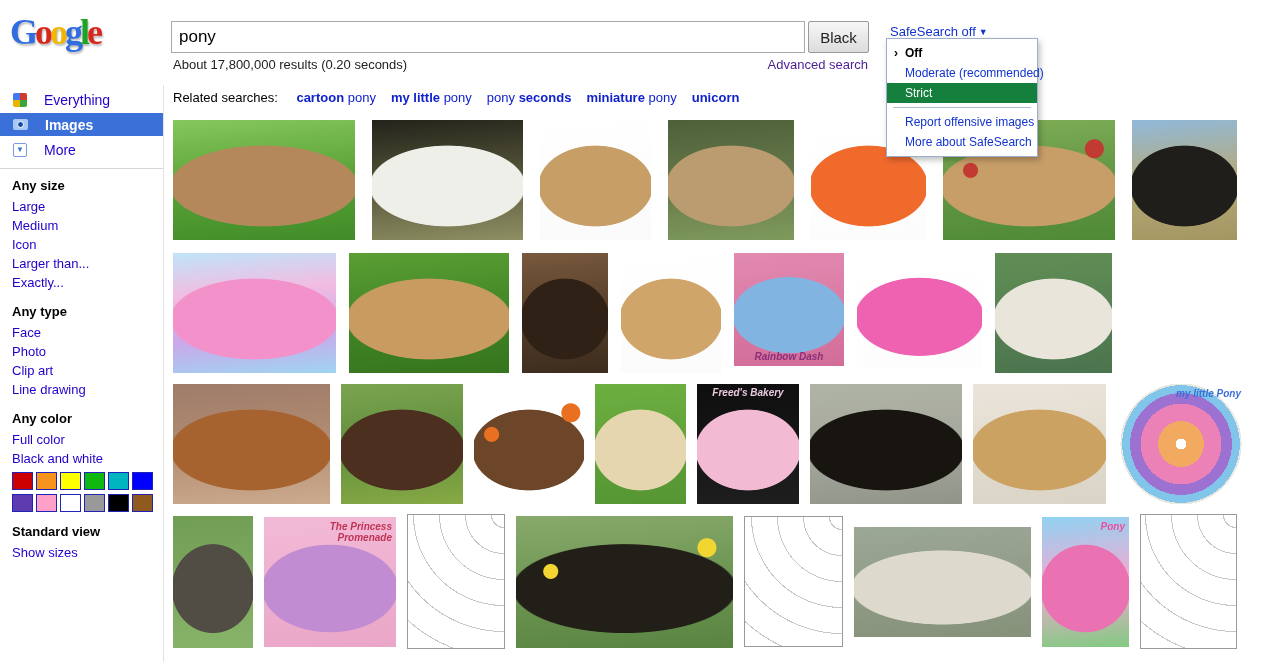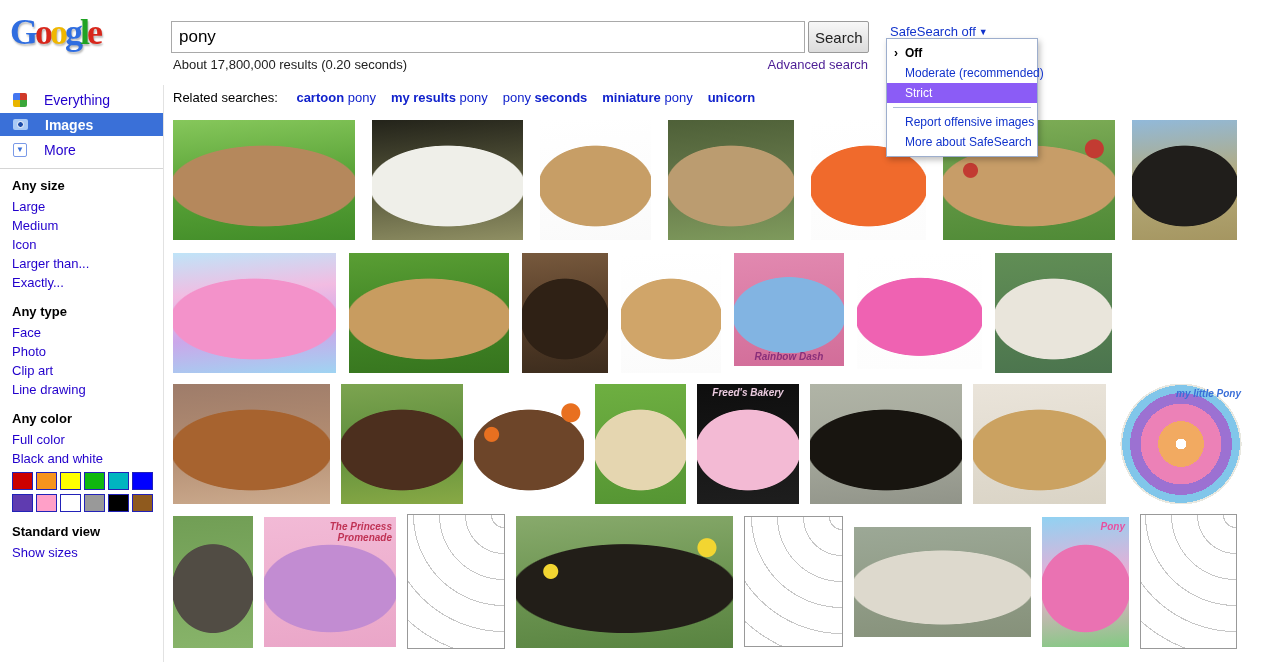--- a/index.html
+++ b/index.html
@@ -20,21 +20,21 @@
   #ss-toggle .tri{font-size:9px;color:#1133cc;vertical-align:1px;margin-left:3px;}
   #stats{position:absolute;left:173px;top:57px;font-size:13px;color:#222;}
   #adv{position:absolute;left:173px;top:57px;width:695px;text-align:right;font-size:13px;}
   #adv a{color:#4c1d95;cursor:pointer;text-decoration:none;}
   
   #ss-menu{position:absolute;left:886px;top:38px;width:150px;background:#fff;
     border:1px solid #9daecd;box-shadow:2px 3px 6px rgba(0,0,0,.25);z-index:20;padding:4px 0;}
   .ssi{font-size:12px;color:#1133cc;padding:3px 8px 3px 18px;cursor:pointer;position:relative;white-space:nowrap;}
   .ssi.current{color:#000;font-weight:bold;}
   .ssi .mk{position:absolute;left:7px;font-weight:bold;color:#000;}
-  .ssi.sel{background:#8b5cf6;color:#fff;}
+  .ssi.sel{background:#15803d;color:#fff;}
   .ss-sep{border-top:1px solid #aebdd8;margin:4px 6px;}
   
   #related{position:absolute;left:173px;top:90px;font-size:13px;white-space:nowrap;}
   #related .rlink{color:#1122cc;margin-left:15px;cursor:pointer;}
   #related .b{font-weight:bold;}
   
   #nav{position:absolute;left:0;top:88px;width:163px;}
   .nav-item{display:flex;align-items:center;gap:17px;height:23px;margin-bottom:2px;
     padding-left:13px;font-size:14px;color:#2200cc;cursor:pointer;}
   .nav-item.sel{background:#3a70d8;color:#fff;font-weight:bold;}
@@ -69,21 +69,21 @@
   .lb-tr{left:auto;right:4px;top:4px;width:62%;text-align:right;}
   .lb-tl{right:auto;left:5px;top:6px;width:55%;text-align:left;}
   .lb-bottom{top:auto;bottom:4px;}
 </style>
 </head>
 <body>
 
 <div id="logo"><span style="color: rgb(47, 109, 224);">G</span><span style="color: rgb(216, 39, 28);">o</span><span style="color: rgb(239, 183, 0);">o</span><span style="color: rgb(47, 109, 224);">g</span><span style="color: rgb(31, 163, 36);">l</span><span style="color: rgb(216, 39, 28);">e</span></div>
 
 <input id="search-input" value="pony" style="">
-<button id="search-btn">Search</button>
+<button id="search-btn">Black</button>
 
 <div id="ss-toggle">
   <span>SafeSearch off</span><span class="tri">▼</span>
 </div>
 
 <div id="ss-menu">
   <div class="ssi current">
     <span class="mk">›</span><span>Off</span>
   </div>
   <div class="ssi">Moderate (recommended)</div>
@@ -93,21 +93,21 @@
   <div class="ssi">More about SafeSearch</div>
 </div>
 
 <div id="stats">About 17,800,000 results (0.20 seconds)</div>
 <div id="adv">
   <a>Advanced search</a>
 </div>
 
 <div id="related">
   <span>Related searches:</span>
-<a class="rlink"><span class="b">cartoon</span><span> pony</span></a><a class="rlink"><span class="b">my results</span><span> pony</span></a><a class="rlink"><span>pony </span><span class="b">seconds</span></a><a class="rlink"><span class="b">miniature</span><span> pony</span></a><a class="rlink"><span class="b">unicorn</span></a></div>
+<a class="rlink"><span class="b">cartoon</span><span> pony</span></a><a class="rlink"><span class="b">my little</span><span> pony</span></a><a class="rlink"><span>pony </span><span class="b">seconds</span></a><a class="rlink"><span class="b">miniature</span><span> pony</span></a><a class="rlink"><span class="b">unicorn</span></a></div>
 
 <div id="nav">
   <div class="nav-item">
     <span class="ic-every"></span>
     <span>Everything</span>
   </div>
   <div class="nav-item sel">
     <span class="ic-cam"></span>
     <span>Images</span>
   </div>

